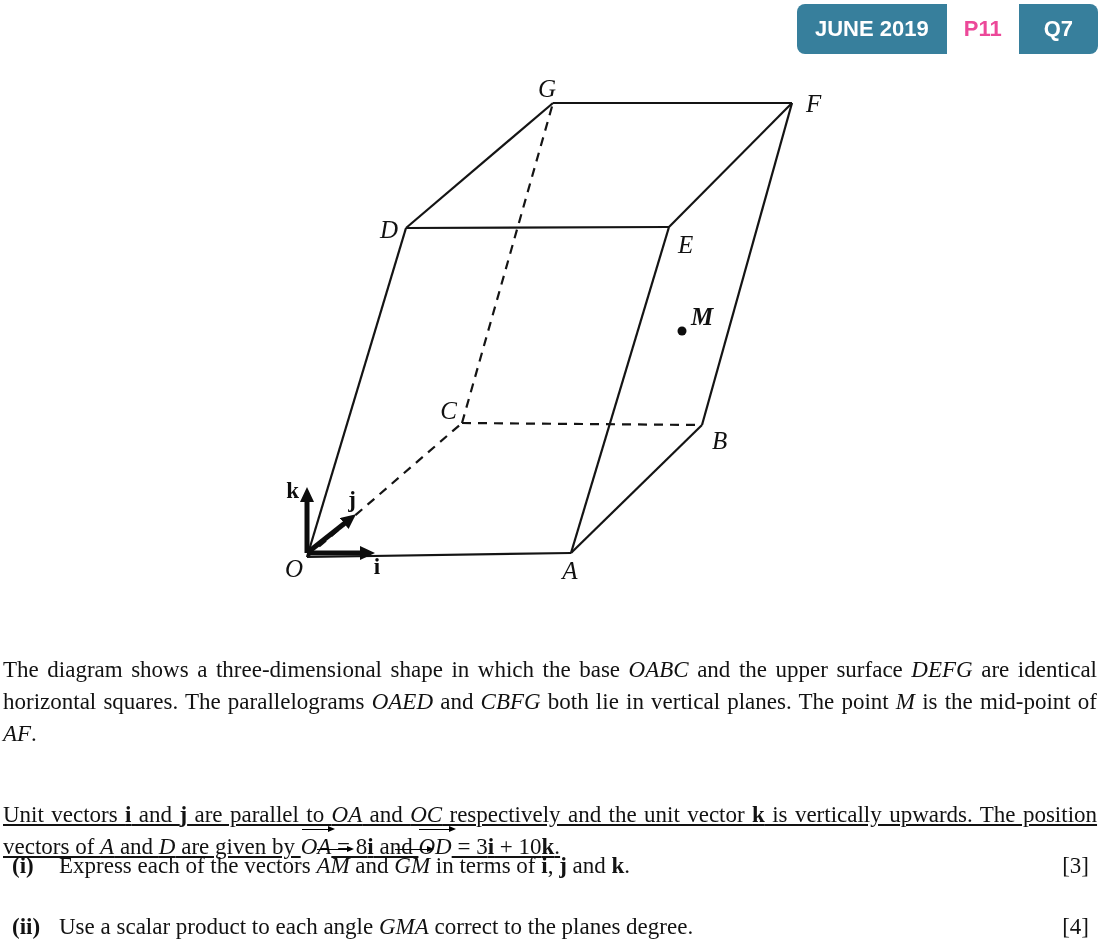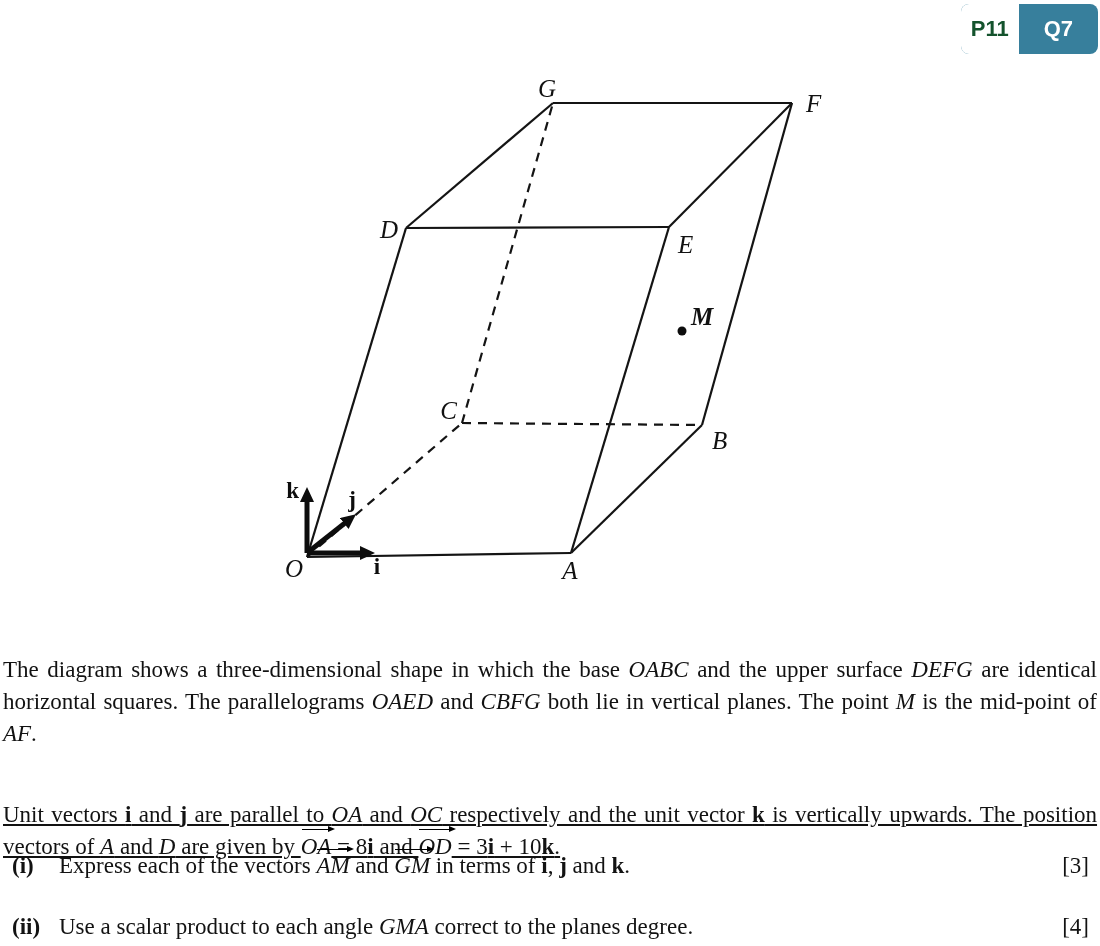--- a/index.html
+++ b/index.html
@@ -9,21 +9,21 @@
   }
 
   
   .badge {
     position:absolute; top:4px; right:2px; height:50px;
     display:flex; align-items:stretch; border-radius:8px; overflow:hidden;
     font-family:"Liberation Sans", sans-serif; font-weight:bold; font-size:22px;
   }
   .badge-seg { display:flex; align-items:center; justify-content:center; color:#fff; }
   .badge-seg.session { padding:0 18px; }
-  .badge-seg.paper   { padding:0 10px; background:#ffffff; color:#14532d; }
+  .badge-seg.paper   { padding:0 17px; background:#ffffff; color:#ec4899; }
   .badge-seg.qnum    { padding:8px 25px; }
 
   
   svg.diagram { position:absolute; left:0; top:0; width:1100px; height:620px; }
   .edge        { stroke:#141414; stroke-width:2.2; fill:none; }
   .edge.dashed { stroke-dasharray:9,7; }
   .axis        { stroke:#0d0d0d; stroke-width:5; fill:none; }
   .vlabel      { font:italic 25px "Liberation Serif", serif; fill:#111; }
   .vlabel.heavy{ font-weight:bold; }
   .alabel      { font:bold 23px "Liberation Serif", serif; fill:#0d0d0d; }
@@ -95,20 +95,21 @@
         <text x="303" y="577" text-anchor="end" class="vlabel">O</text>
         <text x="570" y="579" text-anchor="middle" class="vlabel">A</text>
         <text x="691" y="325" text-anchor="start" class="vlabel heavy">M</text>
         <text x="299" y="498" text-anchor="end" class="alabel">k</text>
         <text x="352" y="507" text-anchor="middle" class="alabel">j</text>
         <text x="377" y="574" text-anchor="middle" class="alabel">i</text>
       </g>
   </svg>
 
   <div class="badge" style="background: rgb(55, 127, 156);">
+    <span class="badge-seg session">JUNE 2019</span>
     <span class="badge-seg paper">P11</span>
     <span class="badge-seg qnum">Q7</span>
   </div>
 
   <p class="para p1"><span>The diagram shows a three-dimensional shape in which the base </span><span class="seg-i">OABC</span><span> and the upper surface </span><span class="seg-i">DEFG</span><span> are identical horizontal squares.  The parallelograms </span><span class="seg-i">OAED</span><span> and </span><span class="seg-i">CBFG</span><span> both lie in vertical planes.  The point </span><span class="seg-i">M</span><span> is the mid-point of </span><span class="seg-i">AF</span><span>.</span></p>
   <p class="para p2"><span>Unit vectors </span><span class="seg-b">i</span><span> and </span><span class="seg-b">j</span><span> are parallel to </span><span class="seg-i">OA</span><span> and </span><span class="seg-i">OC</span><span> respectively and the unit vector </span><span class="seg-b">k</span><span> is vertically upwards.  The position vectors of </span><span class="seg-i">A</span><span> and </span><span class="seg-i">D</span><span> are given by </span><span class="seg-v">OA</span><span> = 8</span><span class="seg-b">i</span><span> and </span><span class="seg-v">OD</span><span> = 3</span><span class="seg-b">i</span><span> + 10</span><span class="seg-b">k</span><span>.</span></p>
 
   <div class="question q1">
     <span class="q-label">(i)</span>
     <span class="q-text"><span>Express each of the vectors </span><span class="seg-v">AM</span><span> and </span><span class="seg-v">GM</span><span> in terms of </span><span class="seg-b">i</span><span>, </span><span class="seg-b">j</span><span> and </span><span class="seg-b">k</span><span>.</span></span>

